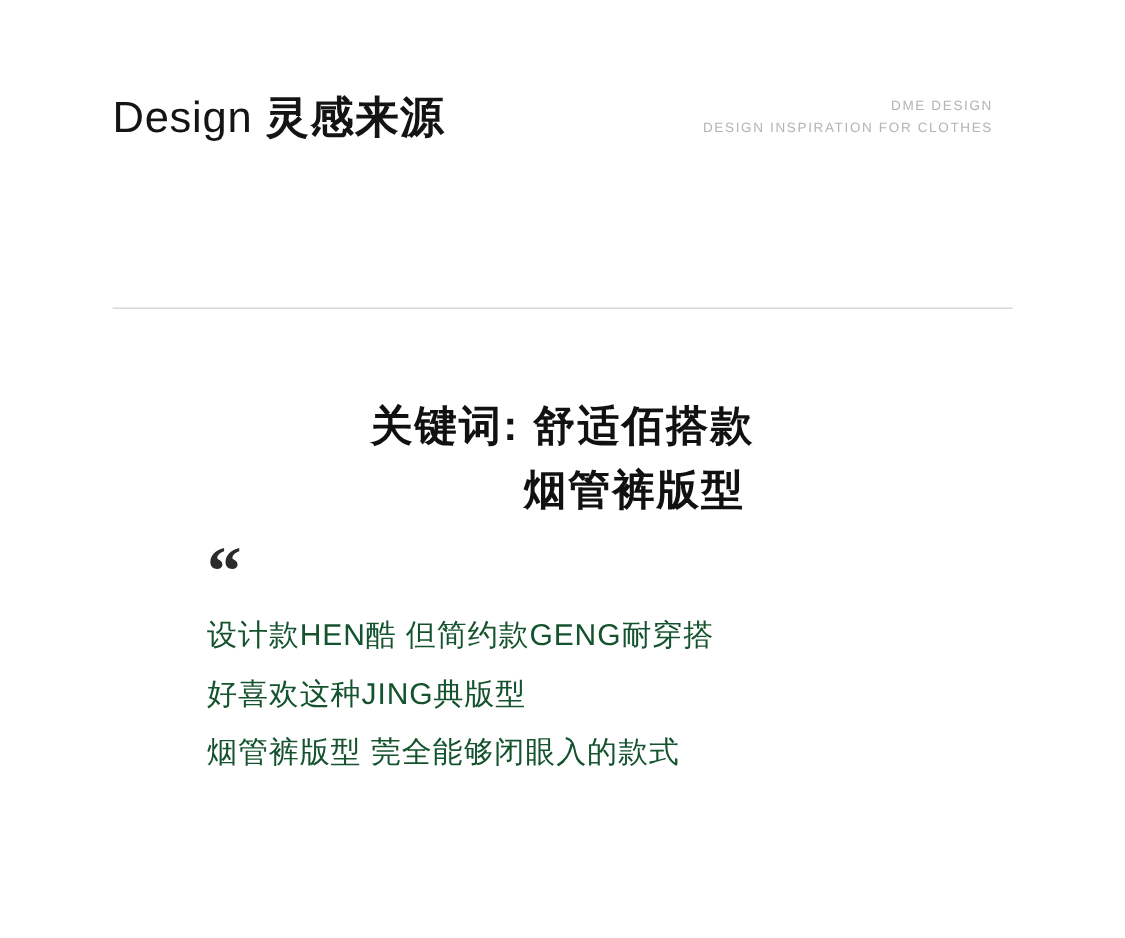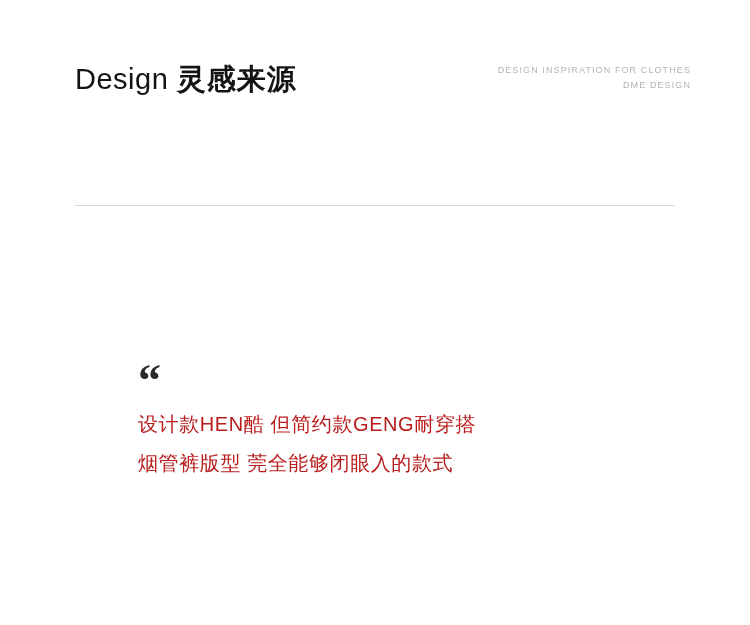--- a/index.html
+++ b/index.html
@@ -19,21 +19,21 @@
     width: 750px;
     height: 625px;
     box-sizing: border-box;
   }
 
   
   .header {
     position: absolute;
     left: 75px;
     top: 62px;
-    right: 59px;
+    right: 88px;
     display: flex;
     align-items: flex-end;
     justify-content: space-between;
   }
   .header-title {
     font-size: 29px;
     font-weight: 400;
     letter-spacing: 0.5px;
     color: #141414;
     line-height: 1.2;
@@ -100,43 +100,48 @@
     position: absolute;
     left: 138px;
     top: 405px;
     right: 75px;
   }
   .body-line {
     font-size: 20px;
     font-weight: 400;
     letter-spacing: 0.6px;
     line-height: 1.95;
-    color: #b91c1c;
+    color: #14532d;
     white-space: nowrap;
   }
 </style>
 </head>
 <body>
 
 <div class="page">
 
   <div class="header">
     <div class="header-title">
       <span>Design</span>
       <span class="cn">灵感来源</span>
     </div>
     <div class="header-sub">
+      <div>DME DESIGN</div>
       <div>DESIGN INSPIRATION FOR CLOTHES</div>
-      <div>DME DESIGN</div>
     </div>
   </div>
 
   <div class="divider"></div>
 
+  <div class="keywords">
+    <div class="kw-line">关键词: 舒适佰搭款</div>
+    <div class="kw-line second">烟管裤版型</div>
+  </div>
 
   <div class="quote-mark">“</div>
 
   <div class="body-copy">
     <div class="body-line">设计款HEN酷 但简约款GENG耐穿搭</div>
+    <div class="body-line">好喜欢这种JING典版型</div>
     <div class="body-line">烟管裤版型 莞全能够闭眼入的款式</div>
   </div>
 
 </div>
 
 </body></html>

